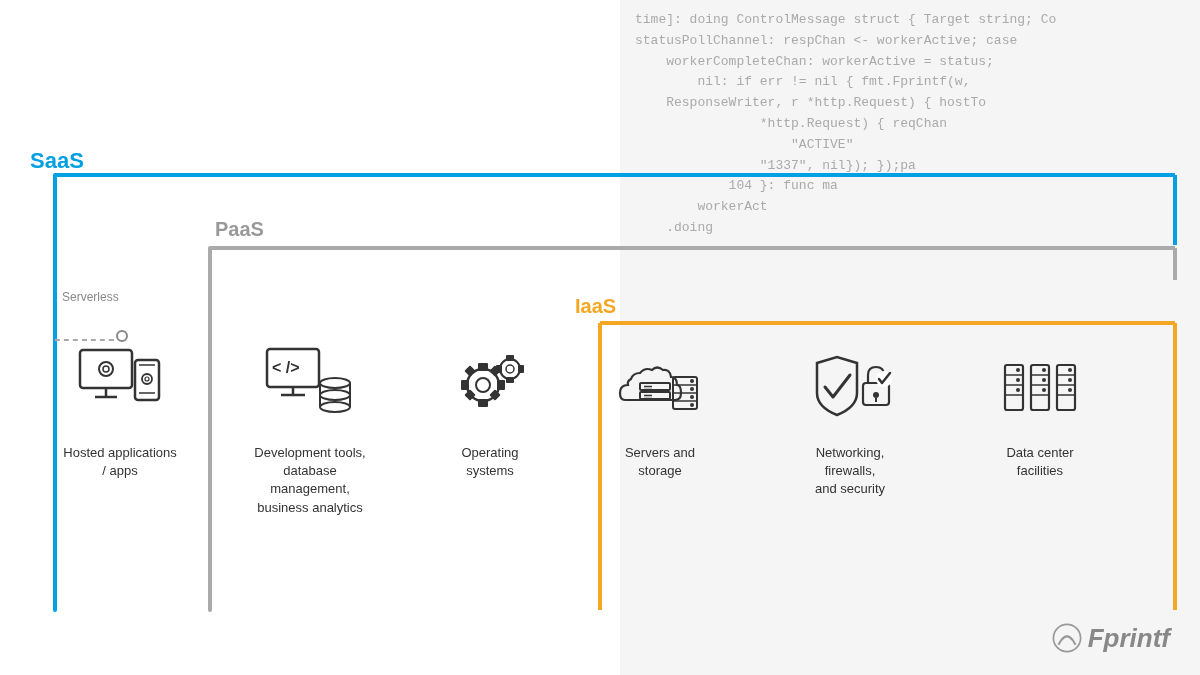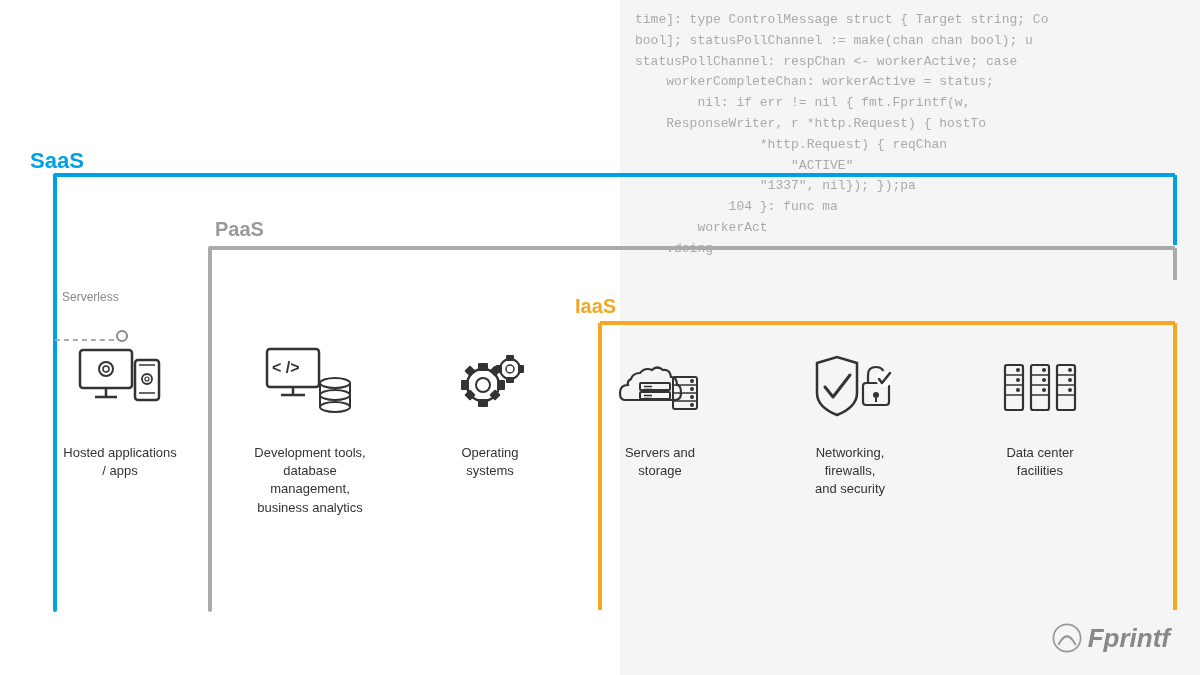--- a/index.html
+++ b/index.html
@@ -149,22 +149,21 @@
       font-size: 26px;
       font-weight: bold;
       color: #888888;
       font-style: italic;
     }
   </style>
 </head>
 <body>
 
 <div class="code-bg">
-  <div>time]: type ControlMessage struct { Target string; Co</div>
-  <div>bool]; statusPollChannel := make(chan chan bool); u</div>
+  <div>time]: doing ControlMessage struct { Target string; Co</div>
   <div>statusPollChannel: respChan &lt;- workerActive; case</div>
   <div>&nbsp;&nbsp;&nbsp;&nbsp;workerCompleteChan: workerActive = status;</div>
   <div>&nbsp;&nbsp;&nbsp;&nbsp;&nbsp;&nbsp;&nbsp;&nbsp;nil: if err != nil { fmt.Fprintf(w,</div>
   <div>&nbsp;&nbsp;&nbsp;&nbsp;ResponseWriter, r *http.Request) { hostTo</div>
   <div>&nbsp;&nbsp;&nbsp;&nbsp;&nbsp;&nbsp;&nbsp;&nbsp;&nbsp;&nbsp;&nbsp;&nbsp;&nbsp;&nbsp;&nbsp;&nbsp;*http.Request) { reqChan</div>
   <div>&nbsp;&nbsp;&nbsp;&nbsp;&nbsp;&nbsp;&nbsp;&nbsp;&nbsp;&nbsp;&nbsp;&nbsp;&nbsp;&nbsp;&nbsp;&nbsp;&nbsp;&nbsp;&nbsp;&nbsp;"ACTIVE"</div>
   <div>&nbsp;&nbsp;&nbsp;&nbsp;&nbsp;&nbsp;&nbsp;&nbsp;&nbsp;&nbsp;&nbsp;&nbsp;&nbsp;&nbsp;&nbsp;&nbsp;"1337", nil}); });pa</div>
   <div>&nbsp;&nbsp;&nbsp;&nbsp;&nbsp;&nbsp;&nbsp;&nbsp;&nbsp;&nbsp;&nbsp;&nbsp;104 }: func ma</div>
   <div>&nbsp;&nbsp;&nbsp;&nbsp;&nbsp;&nbsp;&nbsp;&nbsp;workerAct</div>
   <div>&nbsp;&nbsp;&nbsp;&nbsp;.doing</div>

